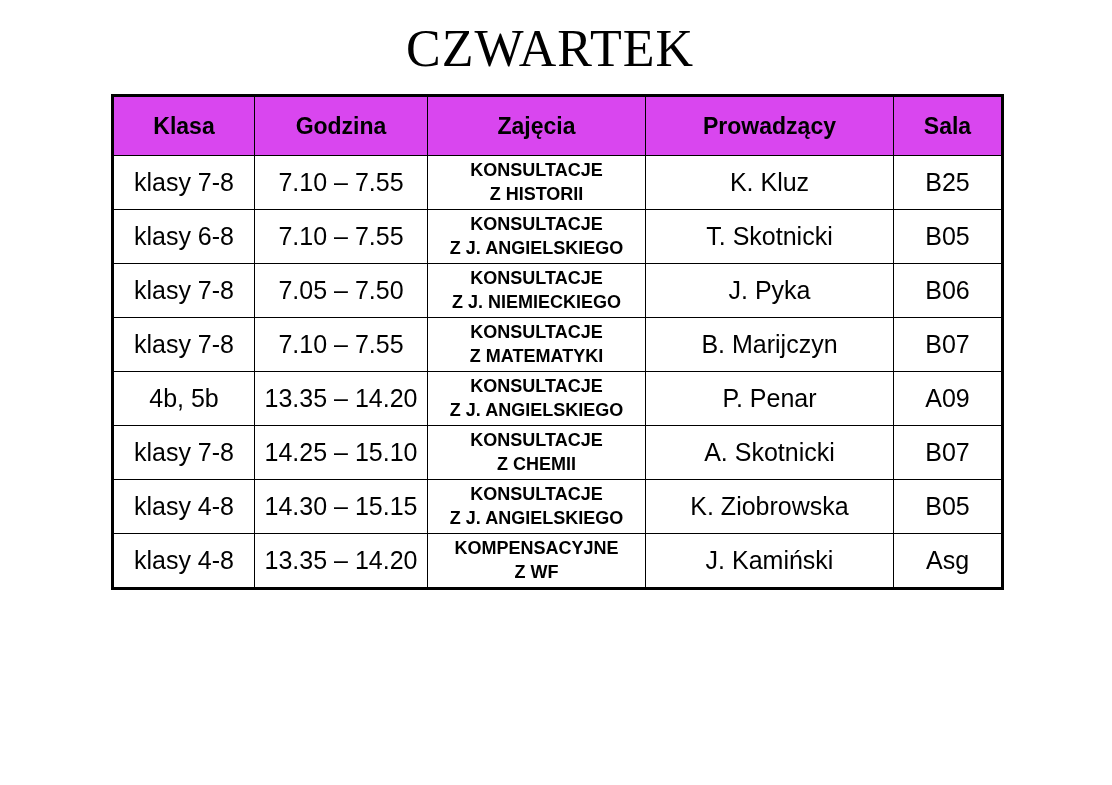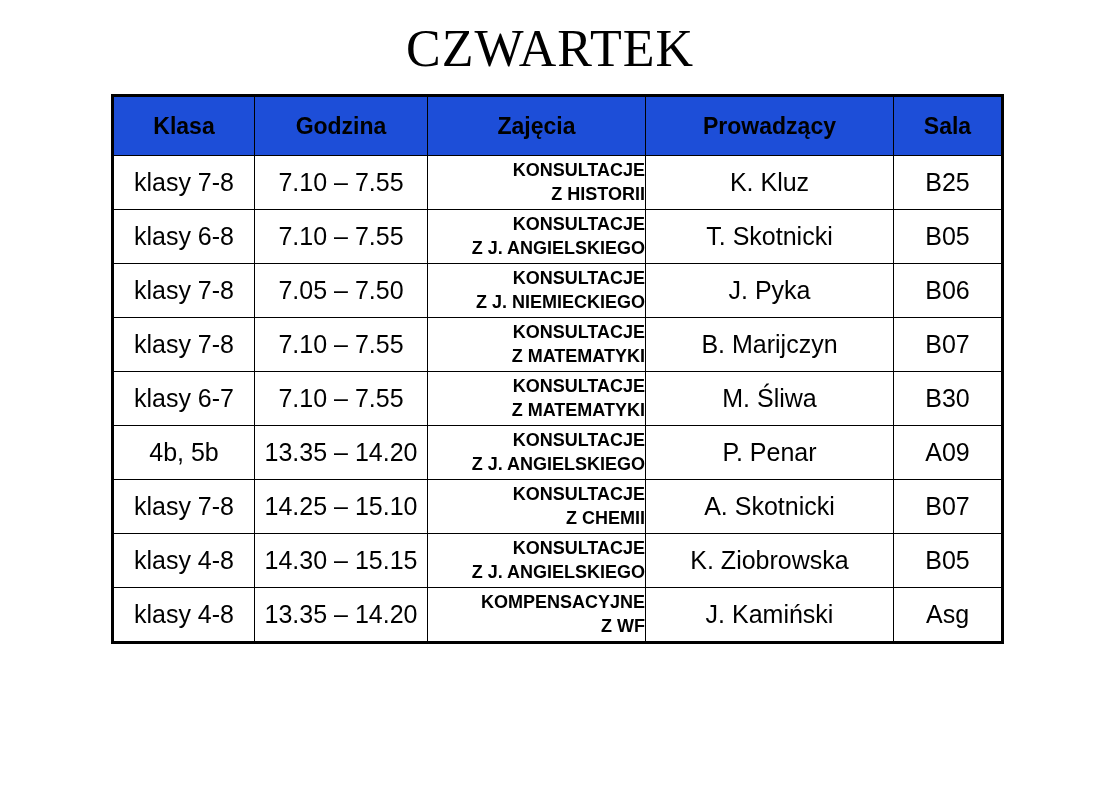--- a/index.html
+++ b/index.html
@@ -42,41 +42,40 @@
     table-layout: fixed;
     border: 3px solid #000000;
   }
   table.schedule td, table.schedule th {
     border: 1px solid #000000;
     padding: 0;
     text-align: center;
     vertical-align: middle;
   }
   thead th {
-    background: #1d4ed8;
+    background: #d946ef;
     font-size: 23px;
     font-weight: bold;
     height: 58px;
     border-bottom: 3px solid #000000;
   }
   tbody td {
     height: 53px;
     font-size: 25px;
     font-weight: normal;
     background: #ffffff;
   }
   td.subject {
     font-weight: bold;
     font-size: 18px;
     line-height: 1.28;
   }
   td.subject .l1, td.subject .l2 {
     display: block;
     white-space: nowrap;
-    text-align: right;
   }
   
   col.c-klasa   { width: 142px; }
   col.c-godz    { width: 173px; }
   col.c-zaj     { width: 218px; }
   col.c-prow    { width: 248px; }
   col.c-sala    { width: 109px; }
 </style>
 </head>
 <body>
@@ -138,30 +137,20 @@
           <td>klasy 7-8</td>
           <td>7.10 – 7.55</td>
           <td class="subject">
             <span class="l1">KONSULTACJE</span>
             <span class="l2">Z MATEMATYKI</span>
           </td>
           <td>B. Marijczyn</td>
           <td>B07</td>
         </tr>
         <tr>
-          <td>klasy 6-7</td>
-          <td>7.10 – 7.55</td>
-          <td class="subject">
-            <span class="l1">KONSULTACJE</span>
-            <span class="l2">Z MATEMATYKI</span>
-          </td>
-          <td>M. Śliwa</td>
-          <td>B30</td>
-        </tr>
-        <tr>
           <td>4b, 5b</td>
           <td>13.35 – 14.20</td>
           <td class="subject">
             <span class="l1">KONSULTACJE</span>
             <span class="l2">Z J. ANGIELSKIEGO</span>
           </td>
           <td>P. Penar</td>
           <td>A09</td>
         </tr>
         <tr>

